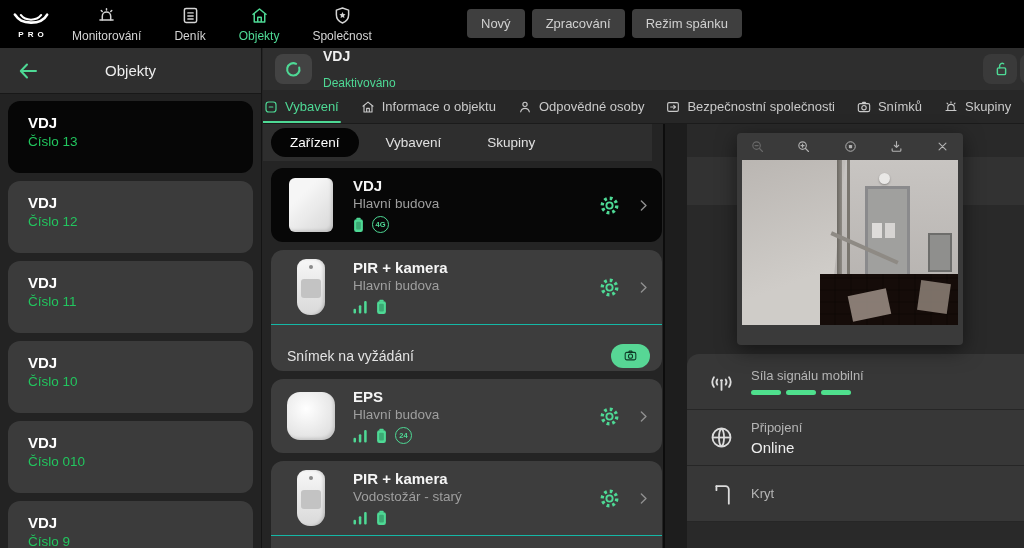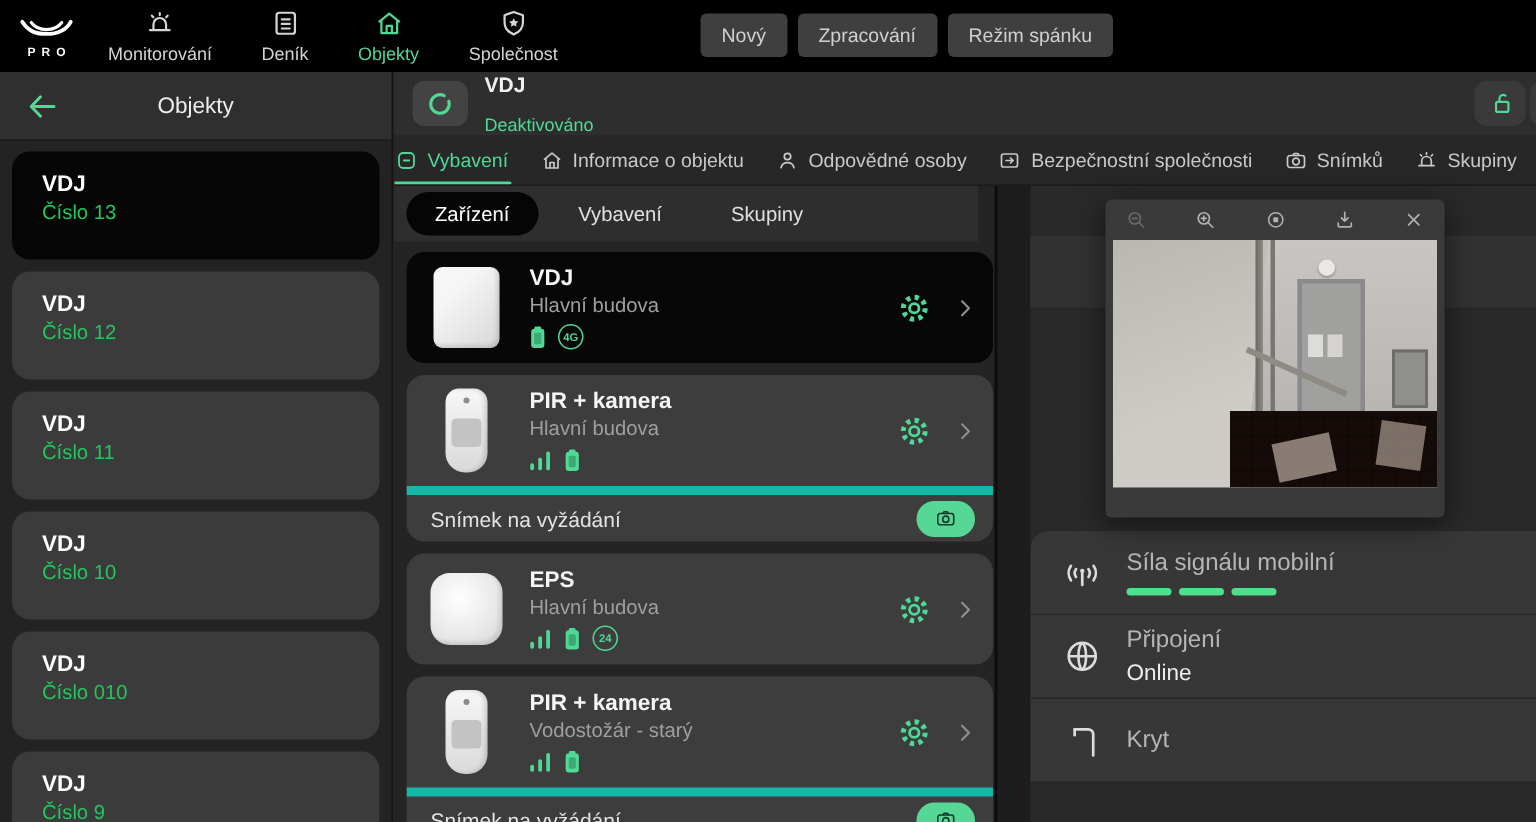--- a/index.html
+++ b/index.html
@@ -70,35 +70,35 @@
   .img-pir-detector::after{content:"";position:absolute;left:50%;top:6px;width:4px;height:4px;margin-left:-2px;border-radius:50%;background:#8b8b8b;}
   .img-smoke-detector{width:48px;height:48px;border-radius:13px;background:radial-gradient(circle at 40% 35%,#ffffff,#e2e2e2 75%);box-shadow:inset -2px -2px 3px rgba(0,0,0,.12);}
   .dev-info{margin-left:18px;flex:1;min-width:0;}
   .dev-name{font-size:15px;font-weight:bold;color:#f5f5f5;}
   .dev-loc{font-size:13.5px;color:#9f9f9f;margin-top:2px;}
   .dev-badges{display:flex;gap:8px;align-items:center;margin-top:5px;height:17px;color:#4ed995;}
   .badge-circle{width:17px;height:17px;border:1.4px solid #4ed995;border-radius:50%;color:#4ed995;
                 font-size:7.5px;font-weight:bold;display:flex;align-items:center;justify-content:center;box-sizing:border-box;}
   .dev-gear{width:25px;height:25px;color:#4ed995;margin-right:13px;flex:none;cursor:pointer;}
   .dev-chevron{width:17px;height:17px;color:#8f8f8f;flex:none;}
-  .dev-footer{border-top:6px solid #14b8a6;height:31px;display:flex;align-items:center;padding:0 12px 0 16px;}
+  .dev-footer{border-top:1px solid #14b8a6;height:31px;display:flex;align-items:center;padding:15px 12px 0 16px;}
   .dev-footer .ftxt{flex:1;color:#e3e3e3;font-size:14px;}
   .cam-pill{width:39px;height:24px;border-radius:13px;background:#57d795;display:flex;align-items:center;justify-content:center;color:#0f3a27;cursor:pointer;}
   .cam-pill .ci{width:15px;height:15px;}
 
   
   .gap-col{position:absolute;left:400px;top:76px;width:24px;bottom:0;background:#1d1d1d;border-left:2px solid #0d0d0d;}
   .right-panel{position:absolute;left:424px;top:76px;right:0;bottom:0;background:#292929;}
   .ghost-strip{position:absolute;top:33px;left:0;right:0;height:48px;background:#323232;}
   .info-rows{position:absolute;top:230px;left:0;right:0;display:flex;flex-direction:column;}
   .info-row{height:55px;background:#373737;border-bottom:1px solid #262626;display:flex;align-items:center;flex:none;}
   .info-row:first-child{border-top-left-radius:12px;}
   .ir-icon{width:27px;height:27px;margin:0 16px 0 21px;color:#dcdcdc;flex:none;}
   .ir-text{display:flex;flex-direction:column;}
-  .ir-label{font-size:16px;color:#b5b5b5;}
+  .ir-label{font-size:13px;color:#b5b5b5;}
   .ir-value{font-size:15px;color:#ededed;margin-top:4px;}
   .bars{display:flex;gap:5px;margin-top:7px;}
   .bar{width:30px;height:5px;border-radius:3px;background:#4fe08d;}
 
   
   .camera-popup{position:absolute;left:737px;top:133px;width:226px;height:212px;background:#3a3a3a;border-radius:4px;
                 box-shadow:0 5px 20px rgba(0,0,0,.5);}
   .cam-toolbar{height:27px;display:flex;align-items:center;justify-content:space-between;padding:0 13px;}
   .cam-tool{width:15px;height:15px;color:#b2b2b2;cursor:pointer;}
   .cam-tool.disabled{color:#696969;}

